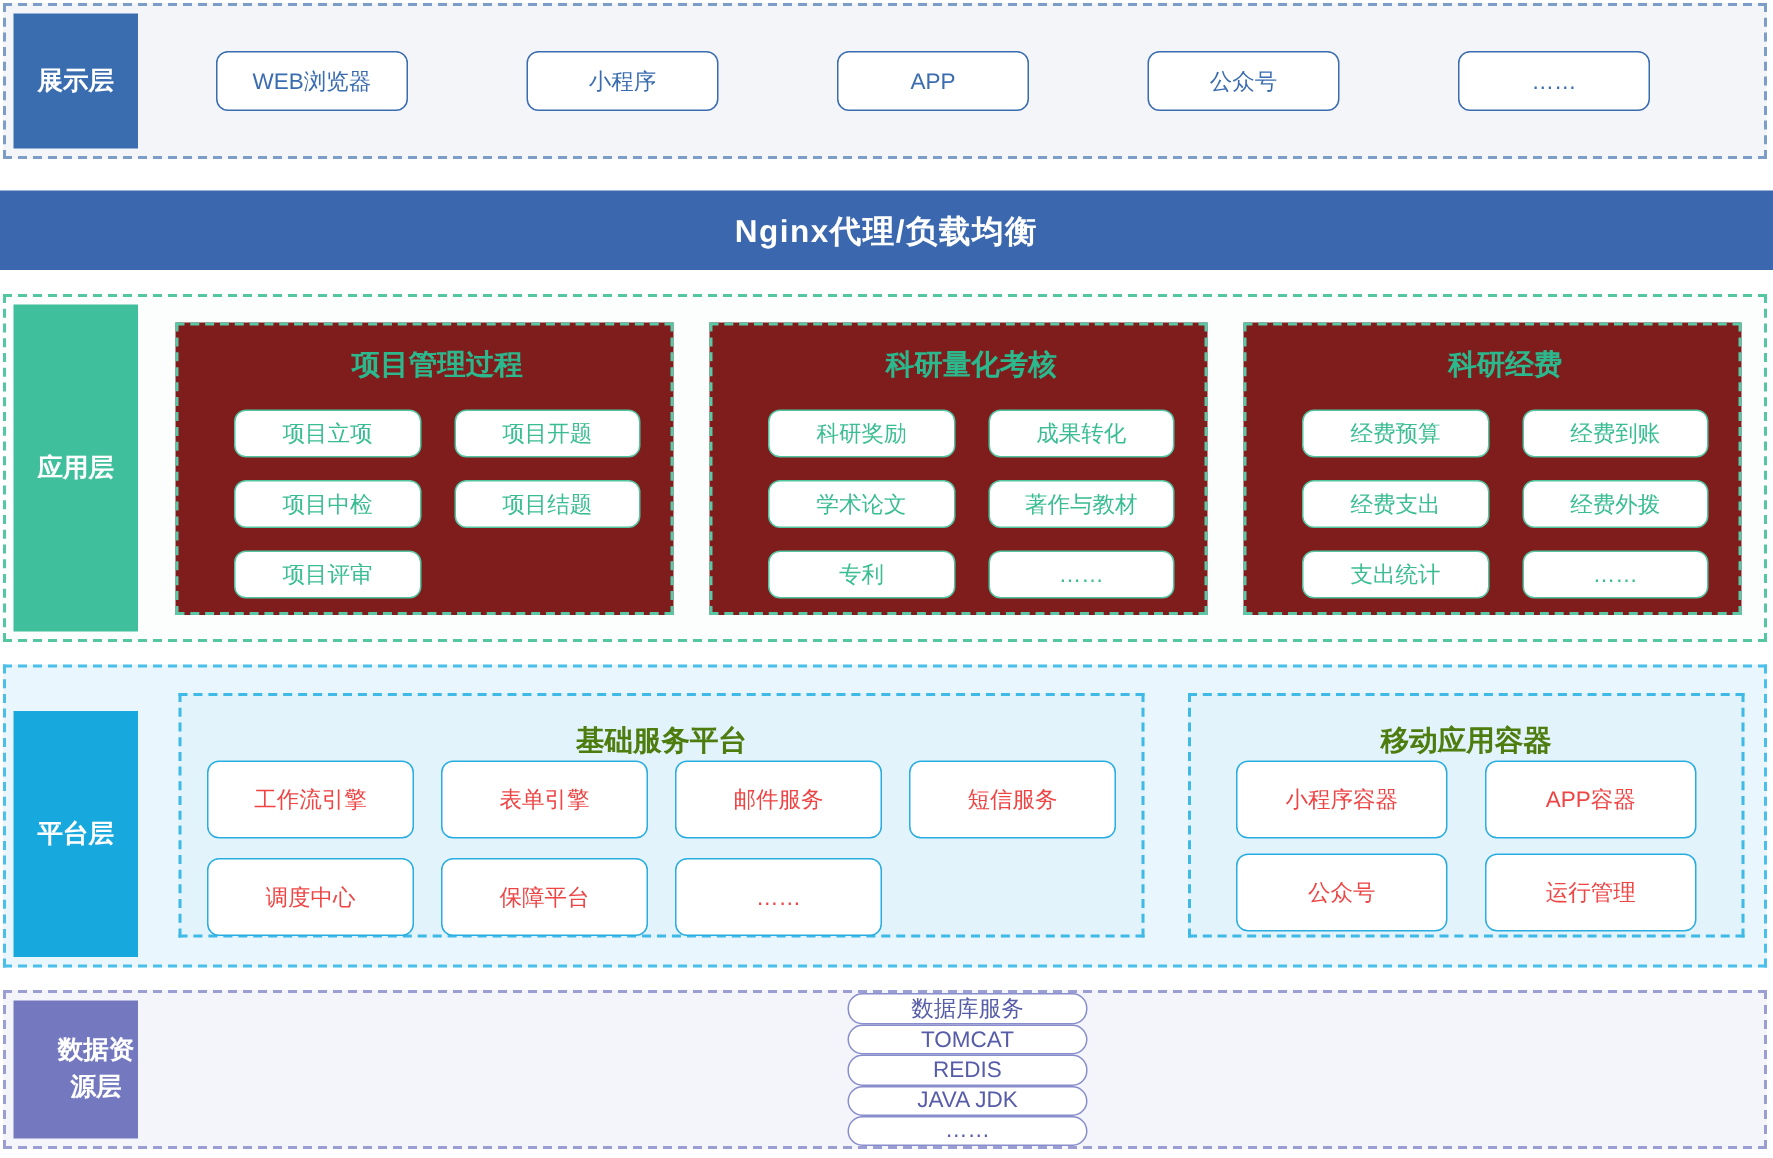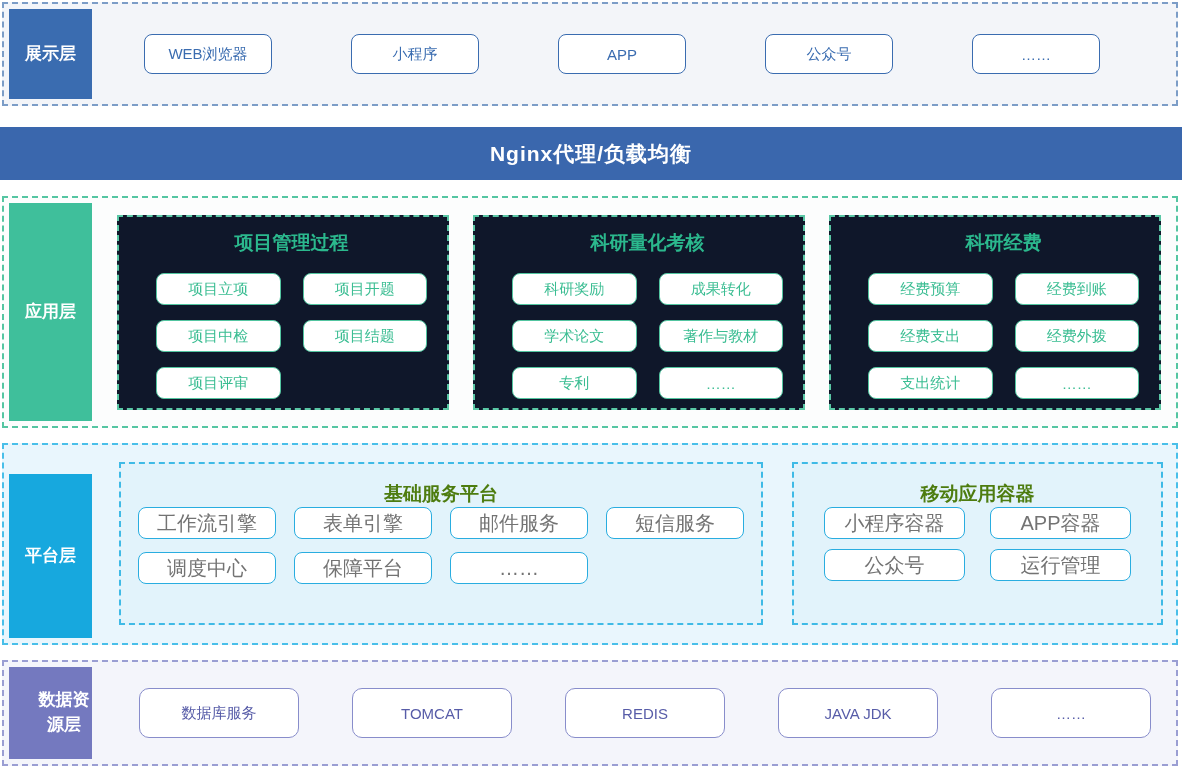--- a/index.html
+++ b/index.html
@@ -43,21 +43,21 @@
 
   
   .layer.app{top:196px;height:232px;border:2px dashed #55c6a2;background:#fcfdfd;}
   .layer.app .layer-label{background:#3fbf9b;}
   .app-groups{
     position:absolute;left:113px;top:17px;height:195px;width:1044px;
     display:flex;gap:24px;
   }
   .group{box-sizing:border-box;flex:1;}
   .group.green{
-    border:2px dashed #5ac7a5;background:#0f172a;padding-left:17px;
+    border:2px dashed #5ac7a5;background:#7f1d1d;padding-left:17px;
   }
   .group-title{
     text-align:center;font-weight:bold;
   }
   .group.green .group-title{color:#2bb88d;font-size:19px;padding-top:13px;margin-bottom:17px;}
   .grid2{
     display:grid;grid-template-columns:repeat(2,1fr);
     gap:15px 22px;padding:0 20px;
   }
   .btn.green{
@@ -80,31 +80,32 @@
   .group.plat-mob{flex:1;}
   .grid4{
     display:grid;grid-template-columns:repeat(4,1fr);
     gap:13px 18px;padding:0 17px;
   }
   .grid2m{
     display:grid;grid-template-columns:repeat(2,1fr);
     gap:10px 25px;padding:0 30px;
   }
   .btn.cyan{
-    height:32px;border:1.5px solid #29ade0;border-radius:8px;
-    color:#737373;font-size:20px;
+    height:52px;border:1.5px solid #29ade0;border-radius:8px;
+    color:#ef4444;font-size:15px;
   }
 
   
   .layer.data{top:660px;height:106px;border:2px dashed #9a9ed3;background:#f4f5fb;}
   .layer.data .layer-label{background:#7479bf;justify-content:flex-end;}
   .data-items{
     position:absolute;left:90px;right:0;top:0;bottom:0;
     display:flex;align-items:center;justify-content:space-between;
     padding:0 25px 0 45px;
+    flex-direction:column;
   }
   .btn.purple{
     width:160px;height:50px;border:1.5px solid #888dcb;border-radius:10px;
     color:#575ca8;font-size:15px;
   }
 </style>
 </head>
 <body>
 
 <div class="page">

